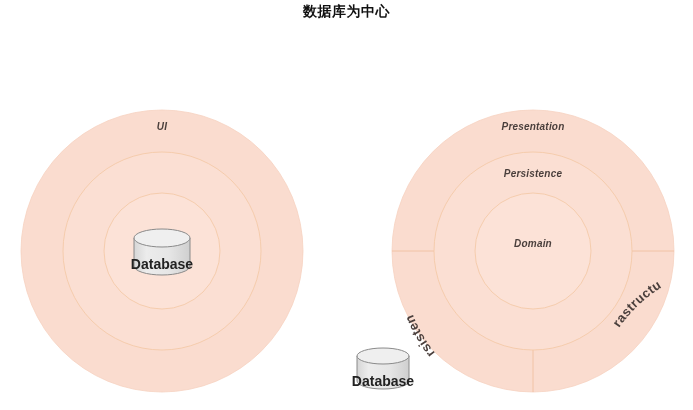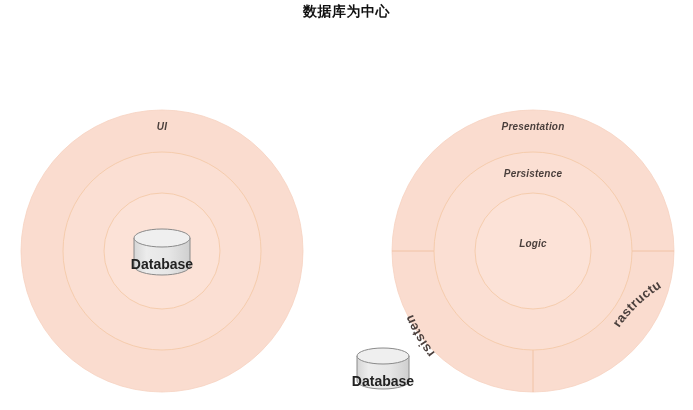--- a/index.html
+++ b/index.html
@@ -138,17 +138,17 @@
       <ellipse cx="383" cy="356" rx="26" ry="8" fill="#efefef" stroke="#8a8a8a" stroke-width="1"></ellipse>
     </g>
   </svg>
 
   <div class="ring-label big" style="left:162px; top:121px;">UI</div>
 
   <div class="db-label" style="left:162px; top:256px;">Database</div>
 
   <div class="ring-label big" style="left:533px; top:121px;text-align:center;">Presentation</div>
   <div class="ring-label big" style="left:533px; top:168px;">Persistence</div>
-  <div class="ring-label big" style="left:533px; top:238px;">Logic</div>
+  <div class="ring-label big" style="left:533px; top:238px;">Domain</div>
 
   <div class="db-label" style="left:383px; top:373px;">Database</div>
 
 </div>
 
 </body></html>

